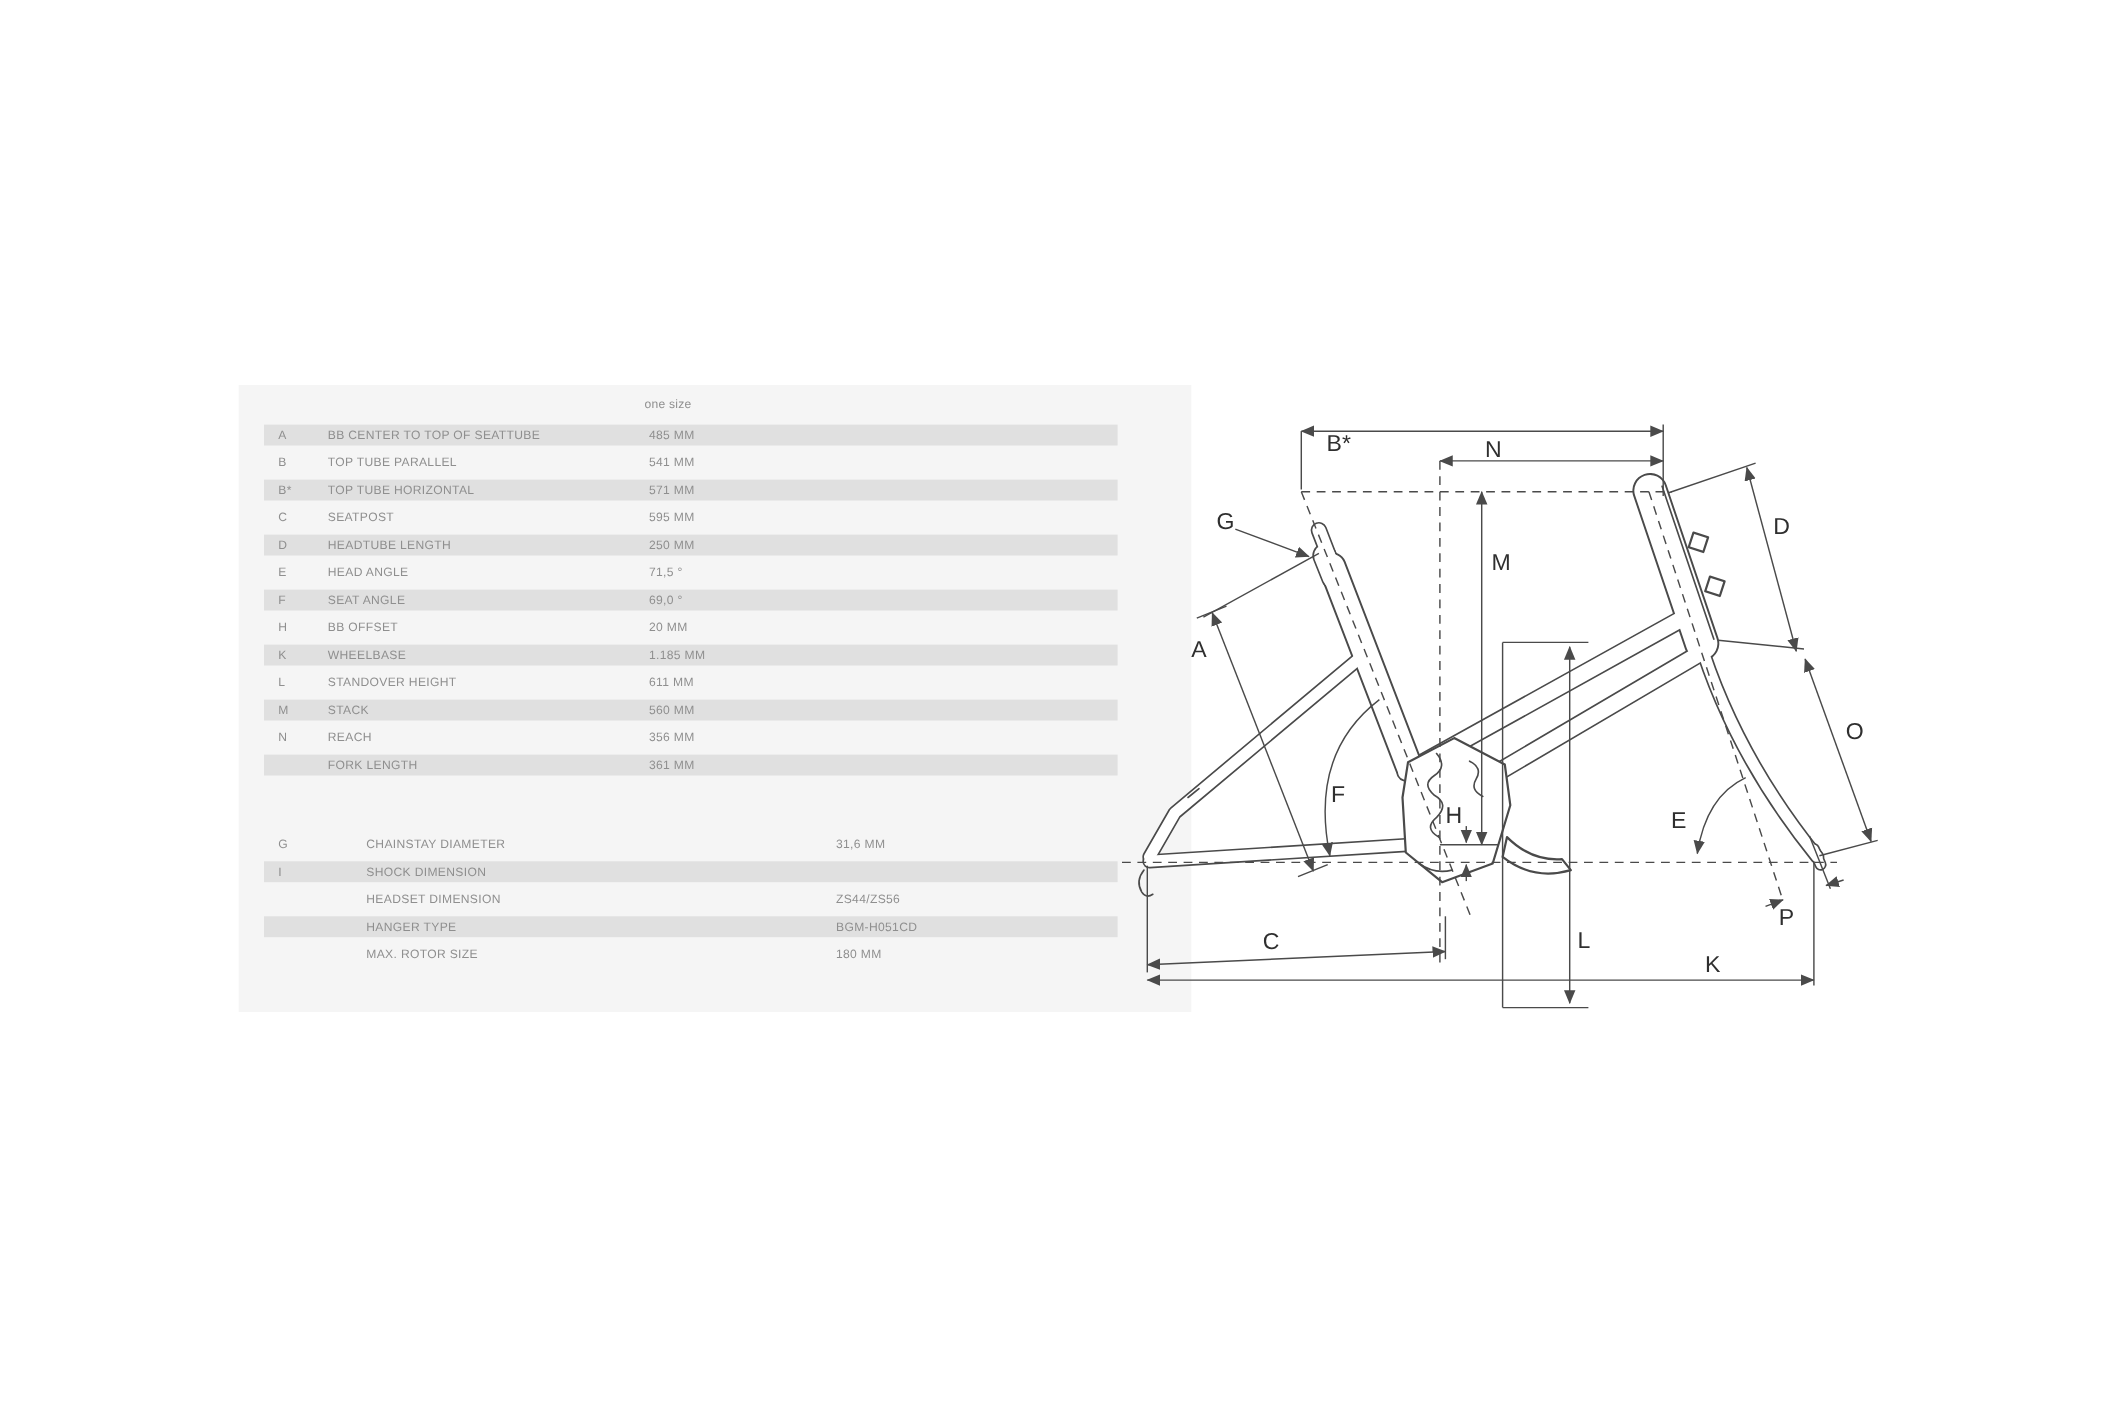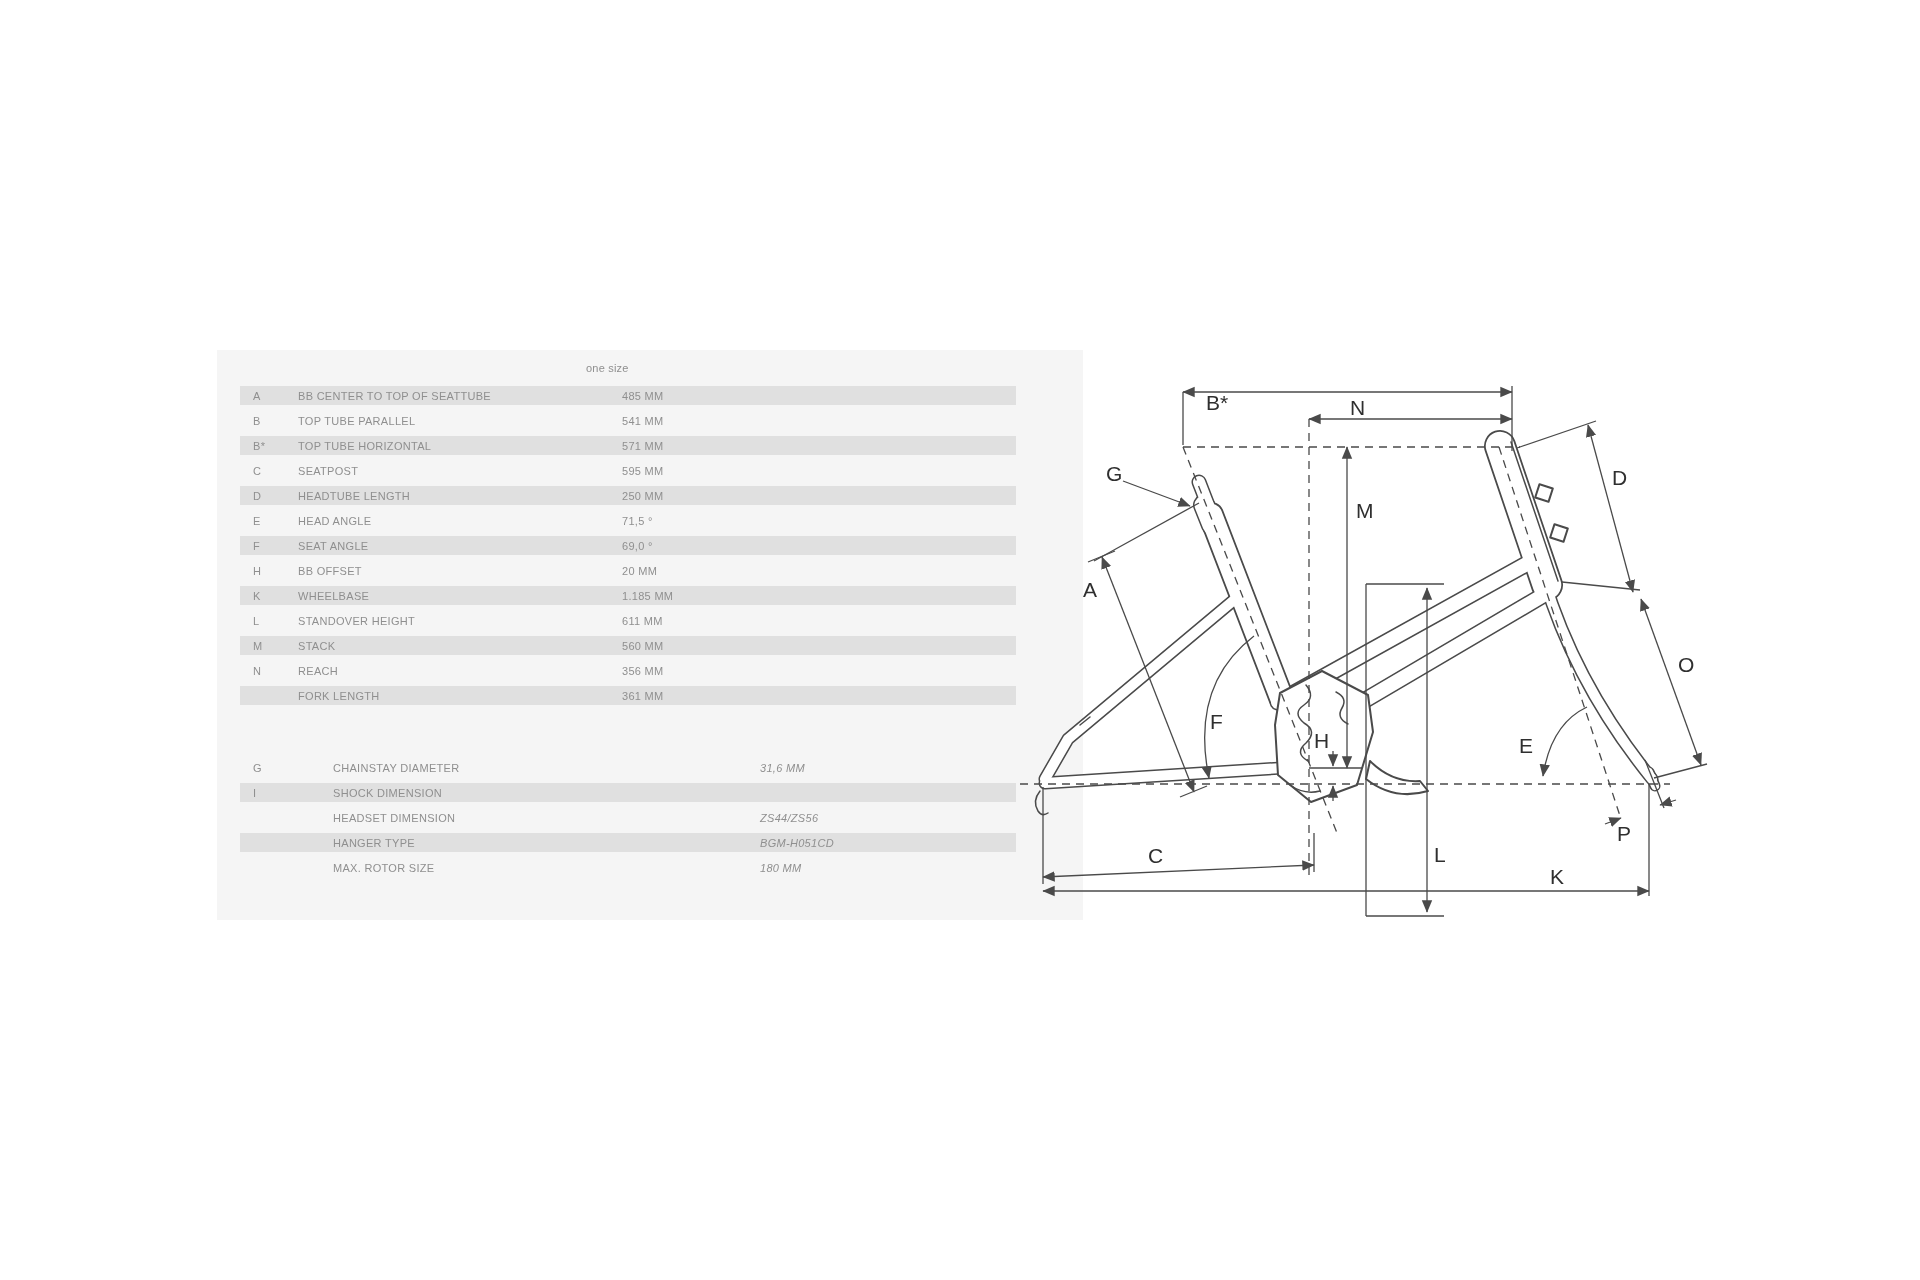--- a/index.html
+++ b/index.html
@@ -23,22 +23,22 @@
   .row{position:relative;height:19px;margin-bottom:6px;}
   .sec1 .row:nth-child(odd){background:#e0e0e0;}
   .sec2 .row:nth-child(even){background:#e0e0e0;}
   .row span{
     position:absolute;top:50%;transform:translateY(-50%);
     font-size:11px;color:#8f8f8f;letter-spacing:.3px;white-space:nowrap;
   }
   .cl{left:13px;}
   .sec1 .lb{left:48px;margin-left:10px;}
   .sec2 .lb{left:93px;}
-  .sec1 .vl{left:350px;margin-left:32px;}
-  .sec2 .vl{left:520px;font-style:italic;}
+  .sec1 .vl{left:350px;}
+  .sec2 .vl{left:520px;}
   
   .geo-diagram{position:absolute;left:1020px;top:355px;}
   .dim{stroke:#4a4a4a;stroke-width:1.3;fill:none;}
   .dsh{stroke:#4a4a4a;stroke-width:1.3;fill:none;stroke-dasharray:8 6;}
   .tube-o{stroke:#4a4a4a;fill:none;stroke-linecap:round;stroke-linejoin:round;}
   .tube-i{stroke:#ffffff;fill:none;stroke-linecap:round;stroke-linejoin:round;}
   .part{stroke:#4a4a4a;stroke-width:2;fill:#ffffff;stroke-linejoin:round;}
   .detail{stroke:#4a4a4a;stroke-width:1.5;fill:none;stroke-linecap:round;}
   .geo-lab{font-family:"Liberation Sans",sans-serif;font-size:21px;fill:#2f2f2f;}
 </style>

